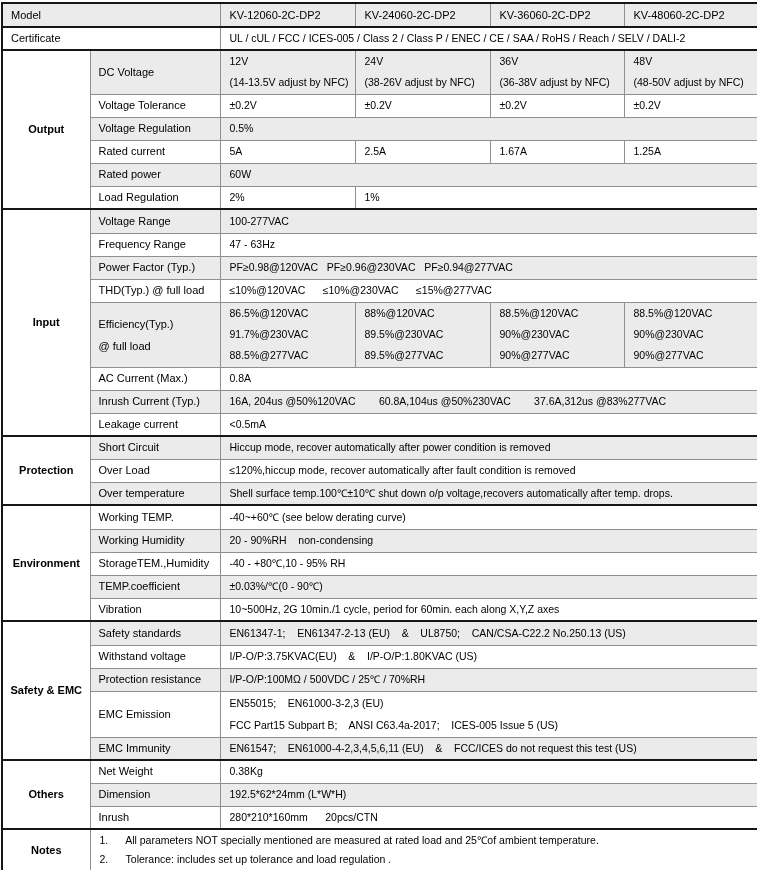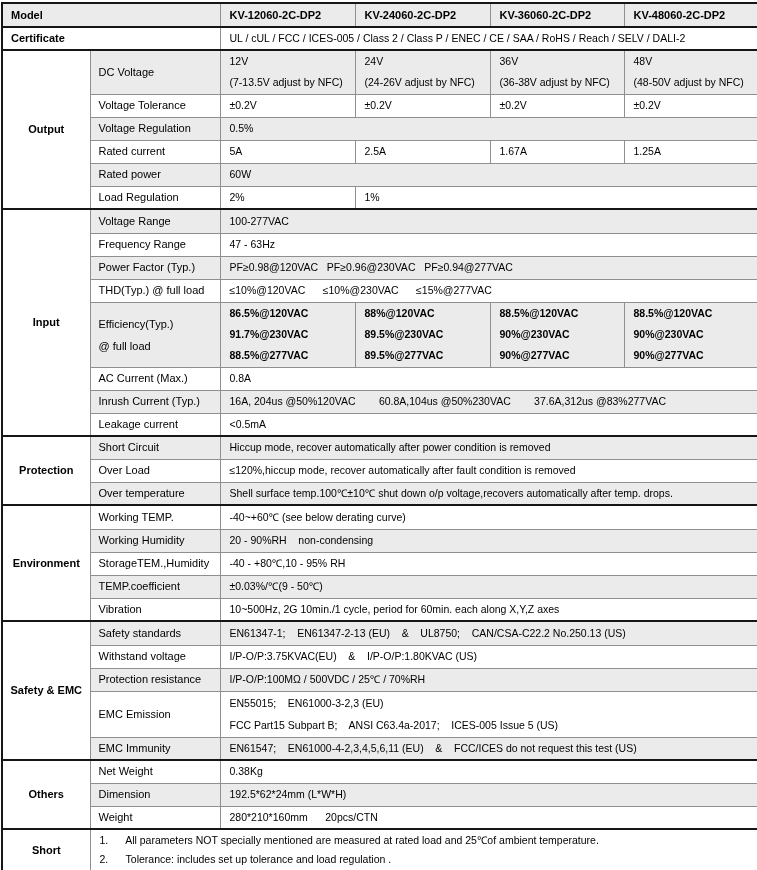--- a/index.html
+++ b/index.html
@@ -26,26 +26,26 @@
   .group-cell {
     text-align:center;
     font-weight:700;
     font-size:11px;
     background:#ffffff;
     border-bottom:2px solid #161616;
     margin-top:27px;
   }
   .label-cell { padding:0 4px 0 8px; font-size:11px; text-align:left; }
   .value-cell { padding:0 4px 0 9px; font-size:10.5px; text-align:left; }
-  .bold { font-weight:700; font-size:11px; }
+  .bold { font-weight:400; font-size:11px; }
   tr.shaded td { background:#ebebeb; }
   tr.end th, tr.end td { border-bottom:2px solid #161616; }
   .ln { white-space:pre-wrap; line-height:15px; }
   tr.r-dc-voltage .value-cell .ln { line-height:21px; }
-  tr.r-efficiency .value-cell .ln { line-height:21px;font-weight:bold; }
+  tr.r-efficiency .value-cell .ln { line-height:21px; }
   tr.r-efficiency .label-cell .ln { line-height:22px; }
   tr.r-emc-emission .value-cell .ln { line-height:22px; }
   tr.r-notes .value-cell .ln { line-height:19px; }
 </style>
 </head>
 <body>
 
 <div class="page">
   <table class="spec">
     <colgroup>
@@ -84,25 +84,25 @@
         </tr>
         <tr class="r-dc-voltage shaded" style="height: 44px;">
           <th rowspan="6" class="group-cell">
             <div class="ln">Output</div>
           </th>
           <td class="label-cell">
             <div class="ln">DC Voltage</div>
           </td>
           <td class="value-cell">
             <div class="ln">12V</div>
-            <div class="ln">(7-13.5V adjust by NFC)</div>
+            <div class="ln">(14-13.5V adjust by NFC)</div>
           </td>
           <td class="value-cell">
             <div class="ln">24V</div>
-            <div class="ln">(24-26V adjust by NFC)</div>
+            <div class="ln">(38-26V adjust by NFC)</div>
           </td>
           <td class="value-cell">
             <div class="ln">36V</div>
             <div class="ln">(36-38V adjust by NFC)</div>
           </td>
           <td class="value-cell">
             <div class="ln">48V</div>
             <div class="ln">(48-50V adjust by NFC)</div>
           </td>
         </tr>
@@ -304,21 +304,21 @@
           </td>
           <td colspan="4" class="value-cell">
             <div class="ln">-40 - +80℃,10 - 95% RH</div>
           </td>
         </tr>
         <tr class="r-temp-coefficient shaded" style="height: 23px;">
           <td class="label-cell">
             <div class="ln">TEMP.coefficient</div>
           </td>
           <td colspan="4" class="value-cell">
-            <div class="ln">±0.03%/℃(9 - 50℃)</div>
+            <div class="ln">±0.03%/℃(0 - 90℃)</div>
           </td>
         </tr>
         <tr class="r-vibration end" style="height: 23px;">
           <td class="label-cell">
             <div class="ln">Vibration</div>
           </td>
           <td colspan="4" class="value-cell">
             <div class="ln">10~500Hz, 2G 10min./1 cycle, period for 60min. each along X,Y,Z axes</div>
           </td>
         </tr>
@@ -380,29 +380,29 @@
         <tr class="r-dimension shaded" style="height: 23px;">
           <td class="label-cell">
             <div class="ln">Dimension</div>
           </td>
           <td colspan="4" class="value-cell">
             <div class="ln">192.5*62*24mm (L*W*H)</div>
           </td>
         </tr>
         <tr class="r-packing end" style="height: 23px;">
           <td class="label-cell">
-            <div class="ln">Weight</div>
+            <div class="ln">Inrush</div>
           </td>
           <td colspan="4" class="value-cell">
             <div class="ln">280*210*160mm      20pcs/CTN</div>
           </td>
         </tr>
         <tr class="r-notes" style="height: 42px;">
           <th rowspan="1" class="group-cell">
-            <div class="ln">Short</div>
+            <div class="ln">Notes</div>
           </th>
           <td colspan="5" class="value-cell">
             <div class="ln">1.      All parameters NOT specially mentioned are measured at rated load and 25℃of ambient temperature.</div>
             <div class="ln">2.      Tolerance: includes set up tolerance and load regulation .</div>
           </td>
         </tr>
       </tbody>
   </table>
 </div>
 

